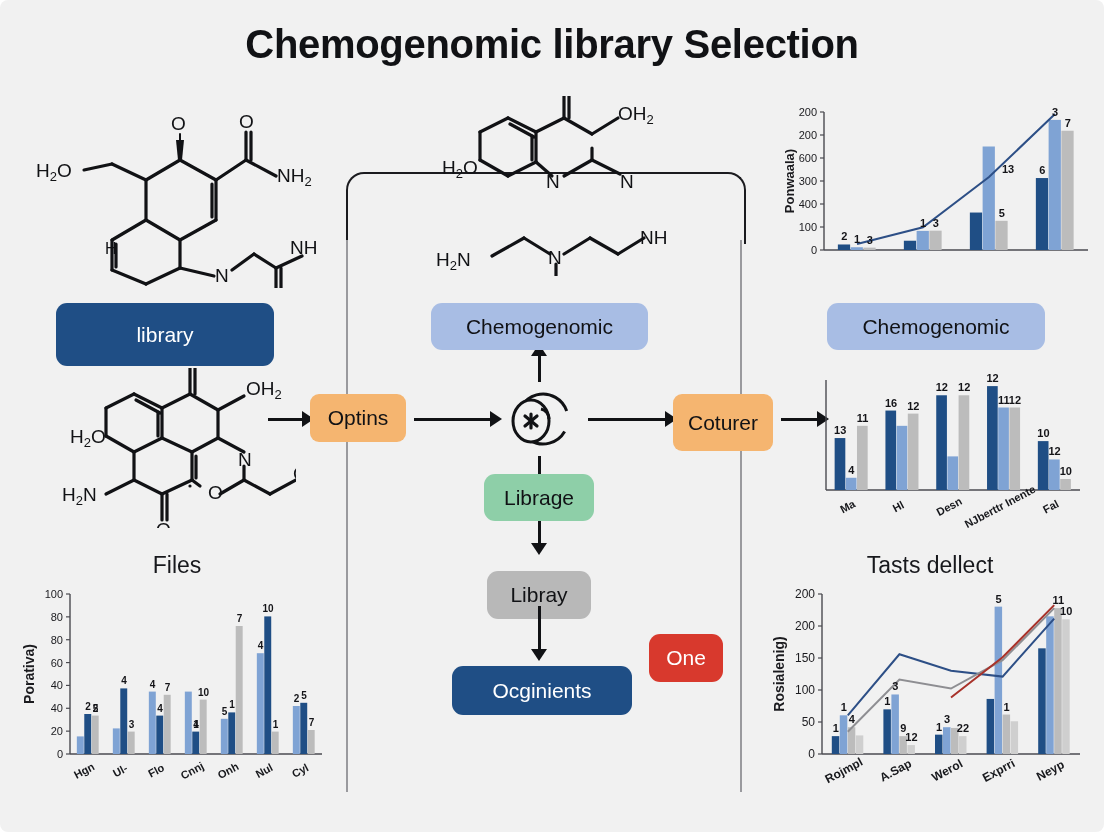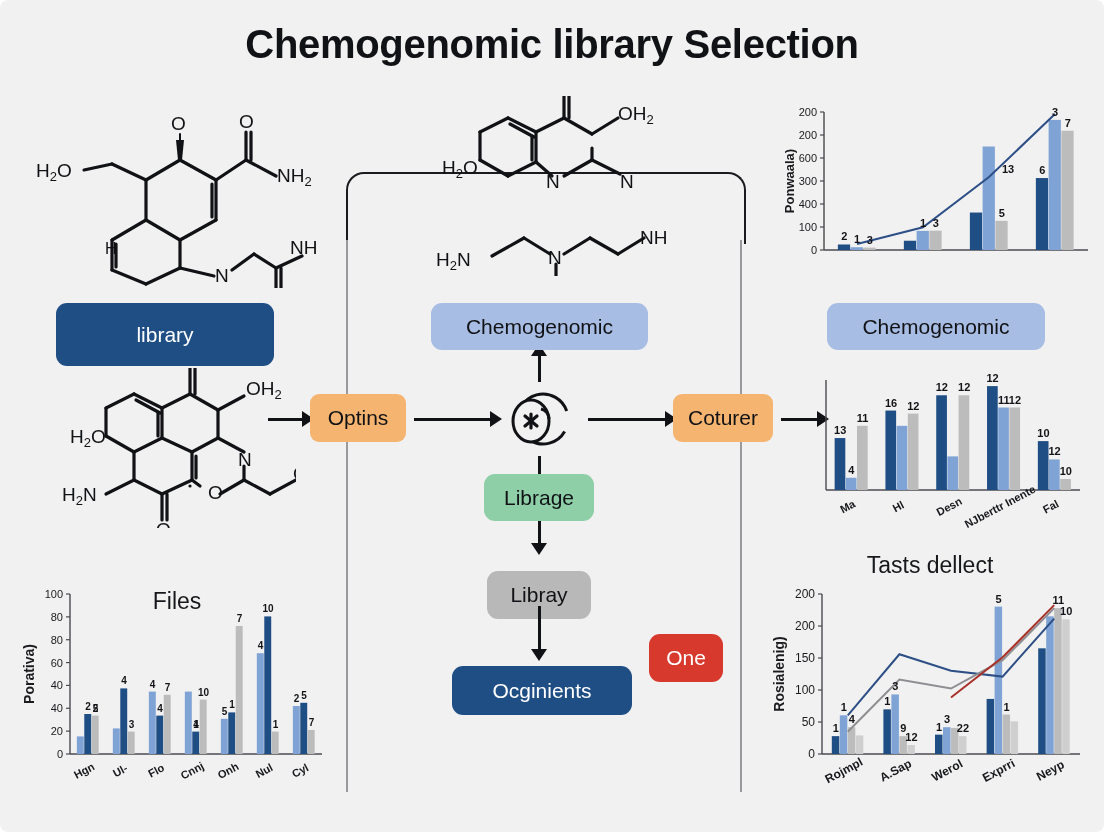--- a/index.html
+++ b/index.html
@@ -275,21 +275,21 @@
     <span>One</span>
   </div>
 
   <div class="node" style="left:452px; top:666px; width:180px; height:49px; background:#1f4e85; color:#ffffff;">
     <span>Ocginients</span>
   </div>
 
   <div class="arrow-h" style="left:588px; top:418px; width:80px;"></div>
   <div class="arrowhead-r" style="left:665px; top:411px;"></div>
 
-  <div class="node pill" style="left:673px; top:394px; width:100px; height:48px; background:#f5b570; color:#111215;">
+  <div class="node pill" style="left:673px; top:394px; width:100px; height:57px; background:#f5b570; color:#111215;">
     <span>Coturer</span>
   </div>
 
   <div class="arrow-h" style="left:781px; top:418px; width:38px;"></div>
   <div class="arrowhead-r" style="left:817px; top:411px;"></div>
 
   <div class="chem" style="left:432px; top:96px;">
     <svg width="240" height="180" viewBox="0 0 240 180">
       <g stroke="#111215" stroke-width="3.2" fill="none" stroke-linecap="round">
 
@@ -418,21 +418,21 @@
         <text x="247.77599999999998" y="107" font-size="11" text-anchor="middle" fill="#141418" font-weight="bold">10</text>
         <text x="31.4" y="142" font-size="11" text-anchor="middle" fill="#17181c" font-weight="bold" transform="rotate(-28 31.4 142)">Ma</text>
         <text x="82.19999999999999" y="142" font-size="11" text-anchor="middle" fill="#17181c" font-weight="bold" transform="rotate(-28 82.19999999999999 142)">Hl</text>
         <text x="133" y="142" font-size="11" text-anchor="middle" fill="#17181c" font-weight="bold" transform="rotate(-28 133 142)">Desn</text>
         <text x="183.79999999999998" y="142" font-size="11" text-anchor="middle" fill="#17181c" font-weight="bold" transform="rotate(-28 183.79999999999998 142)">NJberttr Inente</text>
         <text x="234.6" y="142" font-size="11" text-anchor="middle" fill="#17181c" font-weight="bold" transform="rotate(-28 234.6 142)">Fal</text>
       </svg>
   </div>
 
   <div class="chart" style="left:22px; top:552px; width:310px; height:270px;">
-    <div class="chart-title" style="top:0;margin-top:36px;">Files</div>
+    <div class="chart-title" style="top:0;">Files</div>
     <svg id="chart2" width="310" height="235" viewBox="0 0 310 235" style="position:absolute; top:34px; left:0;">
         <line x1="48" y1="8" x2="48" y2="168" stroke="#4a4a50" stroke-width="1.4"></line>
         <line x1="48" y1="168" x2="300" y2="168" stroke="#4a4a50" stroke-width="1.4"></line>
         <line x1="44" y1="8" x2="48" y2="8" stroke="#4a4a50" stroke-width="1.2"></line>
         <text x="41" y="12" font-size="11" text-anchor="end" fill="#1b1b1f">100</text>
         <line x1="44" y1="30.857142857142858" x2="48" y2="30.857142857142858" stroke="#4a4a50" stroke-width="1.2"></line>
         <text x="41" y="34.85714285714286" font-size="11" text-anchor="end" fill="#1b1b1f">80</text>
         <line x1="44" y1="53.714285714285715" x2="48" y2="53.714285714285715" stroke="#4a4a50" stroke-width="1.2"></line>
         <text x="41" y="57.714285714285715" font-size="11" text-anchor="end" fill="#1b1b1f">80</text>
         <line x1="44" y1="76.57142857142857" x2="48" y2="76.57142857142857" stroke="#4a4a50" stroke-width="1.2"></line>

